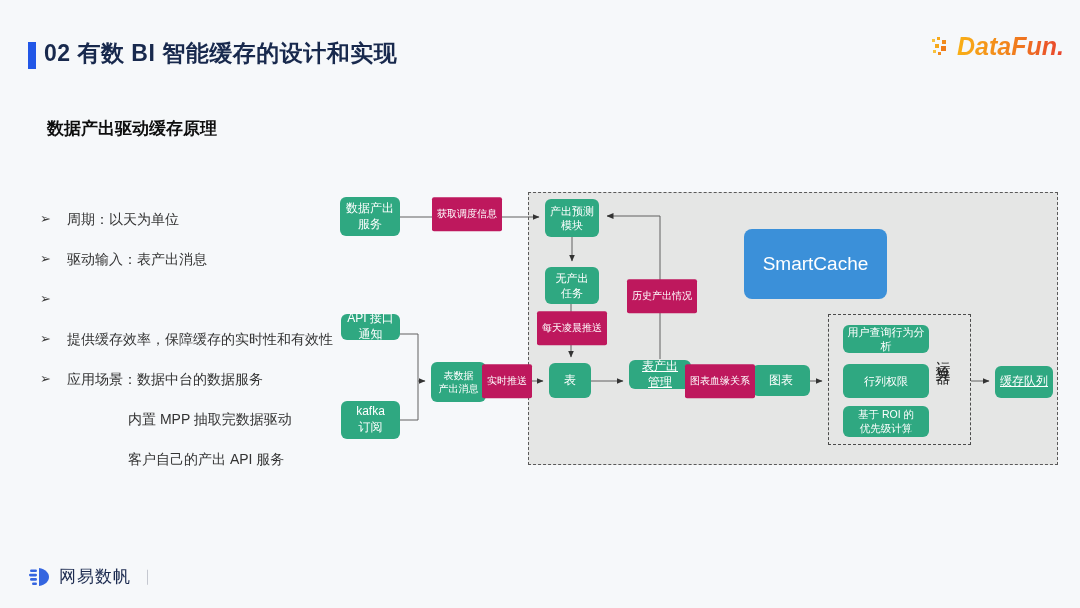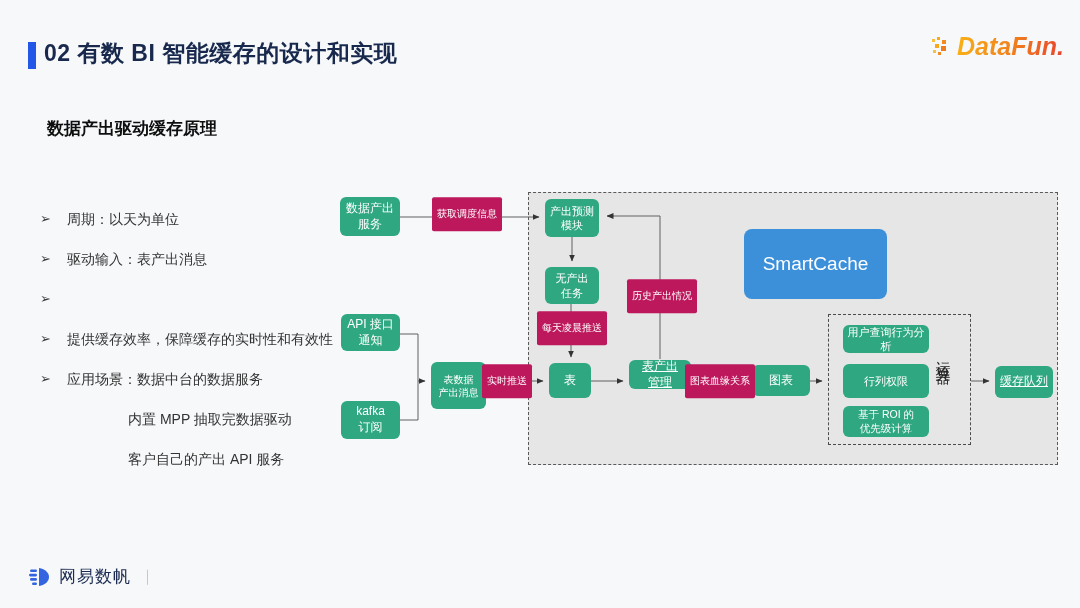--- a/index.html
+++ b/index.html
@@ -111,25 +111,25 @@
       <path d="M486 381 H543" marker-end="url(#arr)"></path>
       <path d="M591 381 H623" marker-end="url(#arr)"></path>
       <path d="M691 381 H746" marker-end="url(#arr)"></path>
       <path d="M810 381 H822" marker-end="url(#arr)"></path>
       <path d="M971 381 H989" marker-end="url(#arr)"></path>
     </g>
   </svg>
 
   <div class="node" style="left:340px; top:197px; width:60px; height:39px;">数据产出
 服务</div>
-  <div class="node" style="left:341px; top:314px; width:59px; height:37px;">API 接口
+  <div class="node" style="left:341px; top:314px; width:59px; height:26px;">API 接口
 通知</div>
   <div class="node" style="left:341px; top:401px; width:59px; height:38px;">kafka
 订阅</div>
-  <div class="node" style="left:431px; top:362px; width:55px; height:47px; font-size:10px;">表数据
+  <div class="node" style="left:431px; top:362px; width:55px; height:40px; font-size:10px;">表数据
 产出消息</div>
   <div class="node" style="left:545px; top:199px; width:54px; height:38px; font-size:11px;">产出预测
 模块</div>
   <div class="node" style="left:545px; top:267px; width:54px; height:37px; font-size:11px;">无产出
 任务</div>
   <div class="node" style="left:549px; top:363px; width:42px; height:35px;">表</div>
   <div class="node" style="left:629px; top:360px; width:62px; height:29px;text-decoration:underline;">表产出
 管理</div>
   <div class="node" style="left:752px; top:365px; width:58px; height:31px;">图表</div>
   <div class="node" style="left:843px; top:325px; width:86px; height:28px; font-size:11px;">用户查询行为分析</div>

